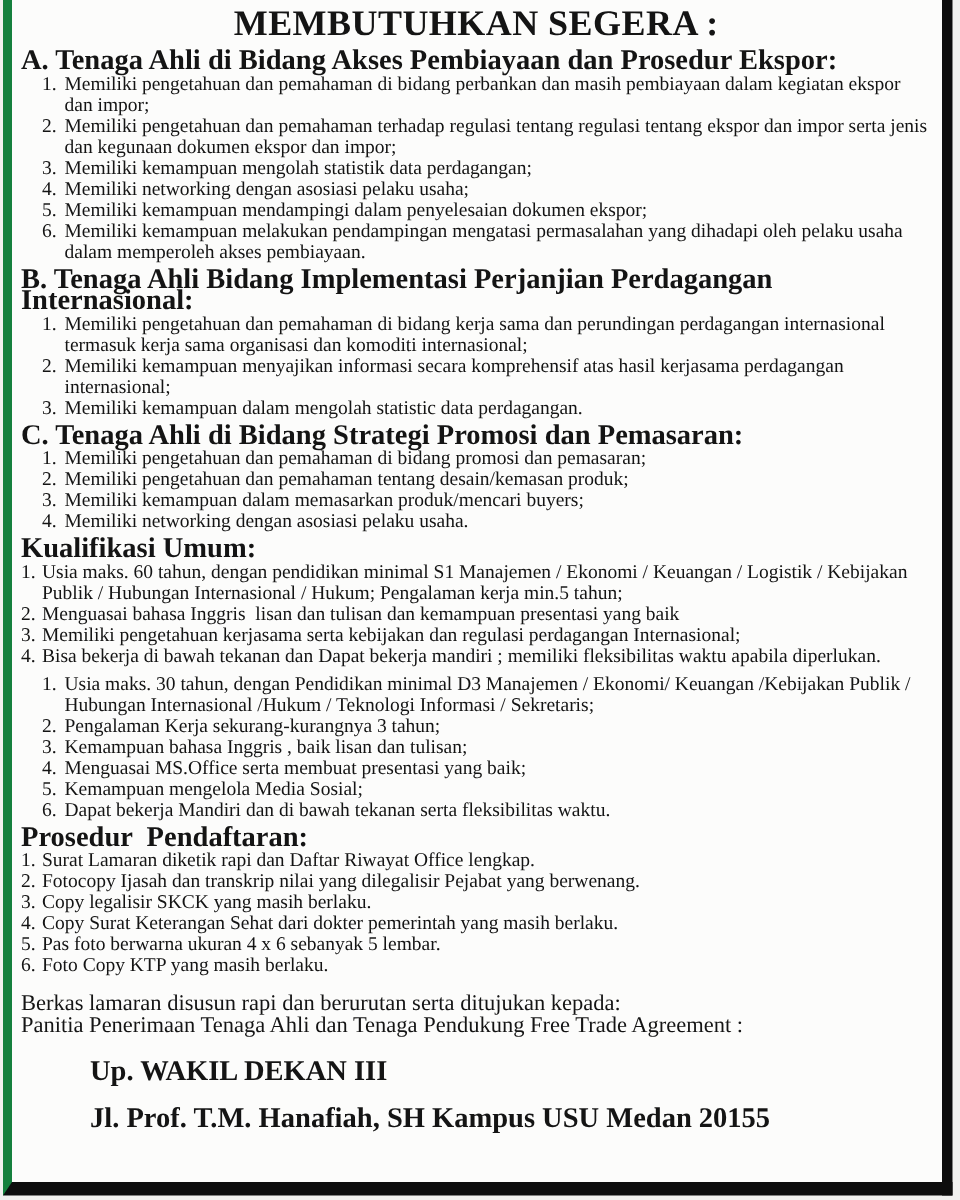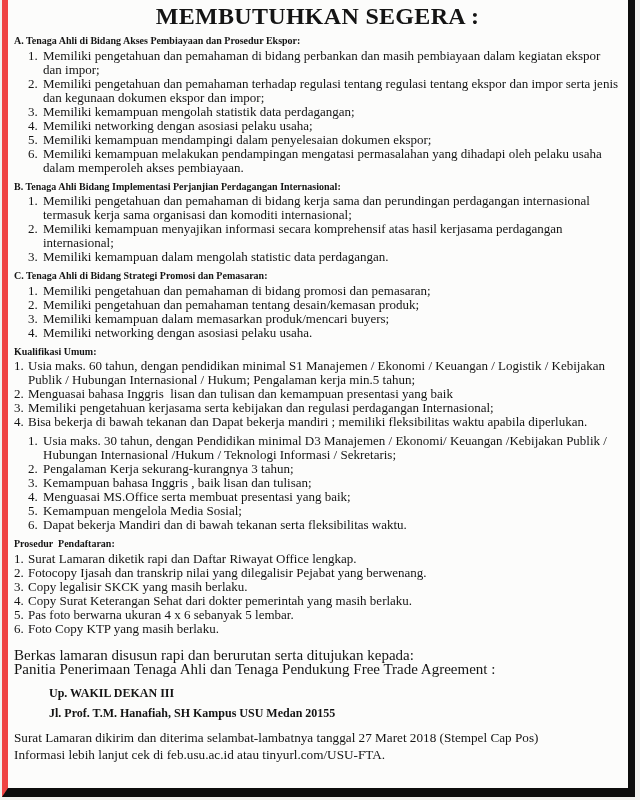--- a/index.html
+++ b/index.html
@@ -8,48 +8,48 @@
     background:#f1f1ef;
     font-family:"Liberation Serif", "DejaVu Serif", serif;
     color:#141414;
     -webkit-font-smoothing:antialiased;
   }
   .canvas { position:relative; width:640px; height:800px; }
   .sheet {
     position:absolute; left:2px; top:0; right:5px; bottom:3px;
     box-sizing:border-box;
     background:#fcfcfb;
-    border-left:6px solid #ef4444;
+    border-left:6px solid #15803d;
     border-right:7px solid #0d0d0d;
     border-bottom:9px solid #0d0d0d;
     padding:2px 7px 0 6px;
     overflow:hidden;
   }
   .title {
     margin:1px 0 3px 0;
     text-align:center;
     font-size:24px; line-height:26px; font-weight:bold;
     letter-spacing:0.3px;
     white-space:pre-wrap;
   }
   .section { margin-top:5px; }
   .section-heading {
-    margin:0; font-size:10px; line-height:14.5px; font-weight:bold;
+    margin:0; font-size:19px; line-height:14.5px; font-weight:bold;
     white-space:pre-wrap;
   }
   ol.items { list-style:none; margin:0; padding:0; }
   li.item { display:flex; font-size:13px; line-height:14px; }
   .section.lettered li.item { padding-left:14px; }
   .item-num { flex:0 0 15px; }
   .section.plain .item-num { flex:0 0 14px; }
   .item-text { flex:1; white-space:pre-wrap; }
   .closing { margin-top:12px; }
   .closing-line { margin:0; font-size:15px; line-height:14.5px; white-space:pre-wrap; }
   .address-block { margin:9px 0 0 30px; }
-  .address-line { margin:5px; font-size:12px; line-height:15px; font-weight:bold; white-space:pre-wrap; }
+  .address-line { margin:16px; font-size:19px; line-height:15px; font-weight:bold; white-space:pre-wrap; }
   .footer-block { margin-top:9px; }
   .footer-line { margin:0 0 2px 0; font-size:13.2px; line-height:15px; white-space:pre-wrap; }
 </style>
 </head>
 <body>
 
 <div class="canvas">
   <div class="sheet">
 
     <h1 class="title">MEMBUTUHKAN SEGERA :</h1>
@@ -204,20 +204,16 @@
 
     <div class="closing">
       <p class="closing-line">Berkas lamaran disusun rapi dan berurutan serta ditujukan kepada:</p>
       <p class="closing-line">Panitia Penerimaan Tenaga Ahli dan Tenaga Pendukung Free Trade Agreement :</p>
 
       <div class="address-block">
         <p class="address-line">Up. WAKIL DEKAN III</p>
         <p class="address-line">Jl. Prof. T.M. Hanafiah, SH Kampus USU Medan 20155</p>
       </div>
 
-      <div class="footer-block">
-        <p class="footer-line">Surat Lamaran dikirim dan diterima selambat-lambatnya tanggal 27 Maret 2018 (Stempel Cap Pos)</p>
-        <p class="footer-line">Informasi lebih lanjut cek di feb.usu.ac.id atau tinyurl.com/USU-FTA.</p>
-      </div>
     </div>
 
   </div>
 </div>
 
 </body></html>

